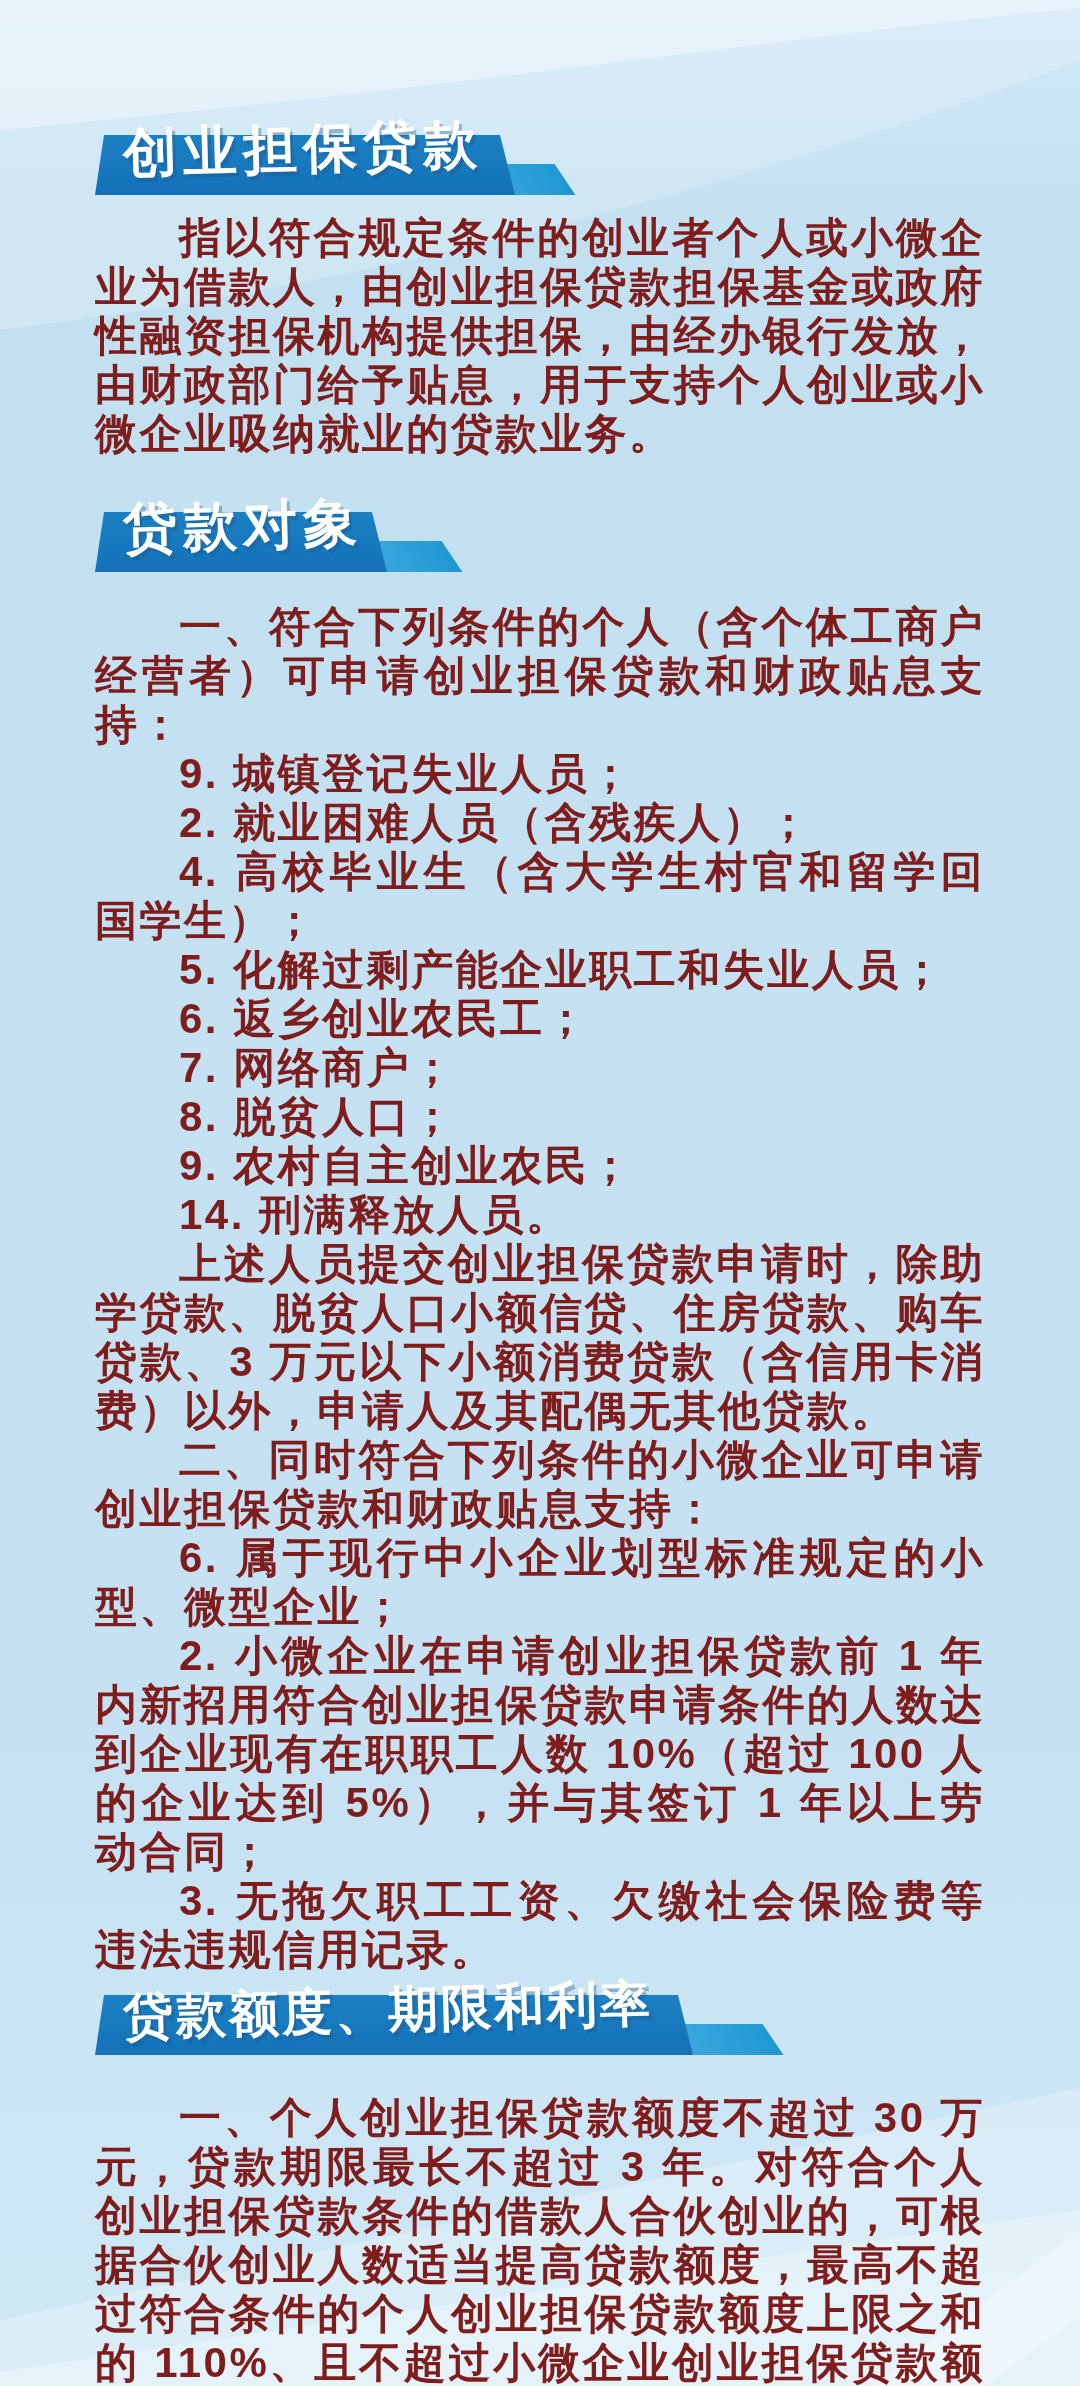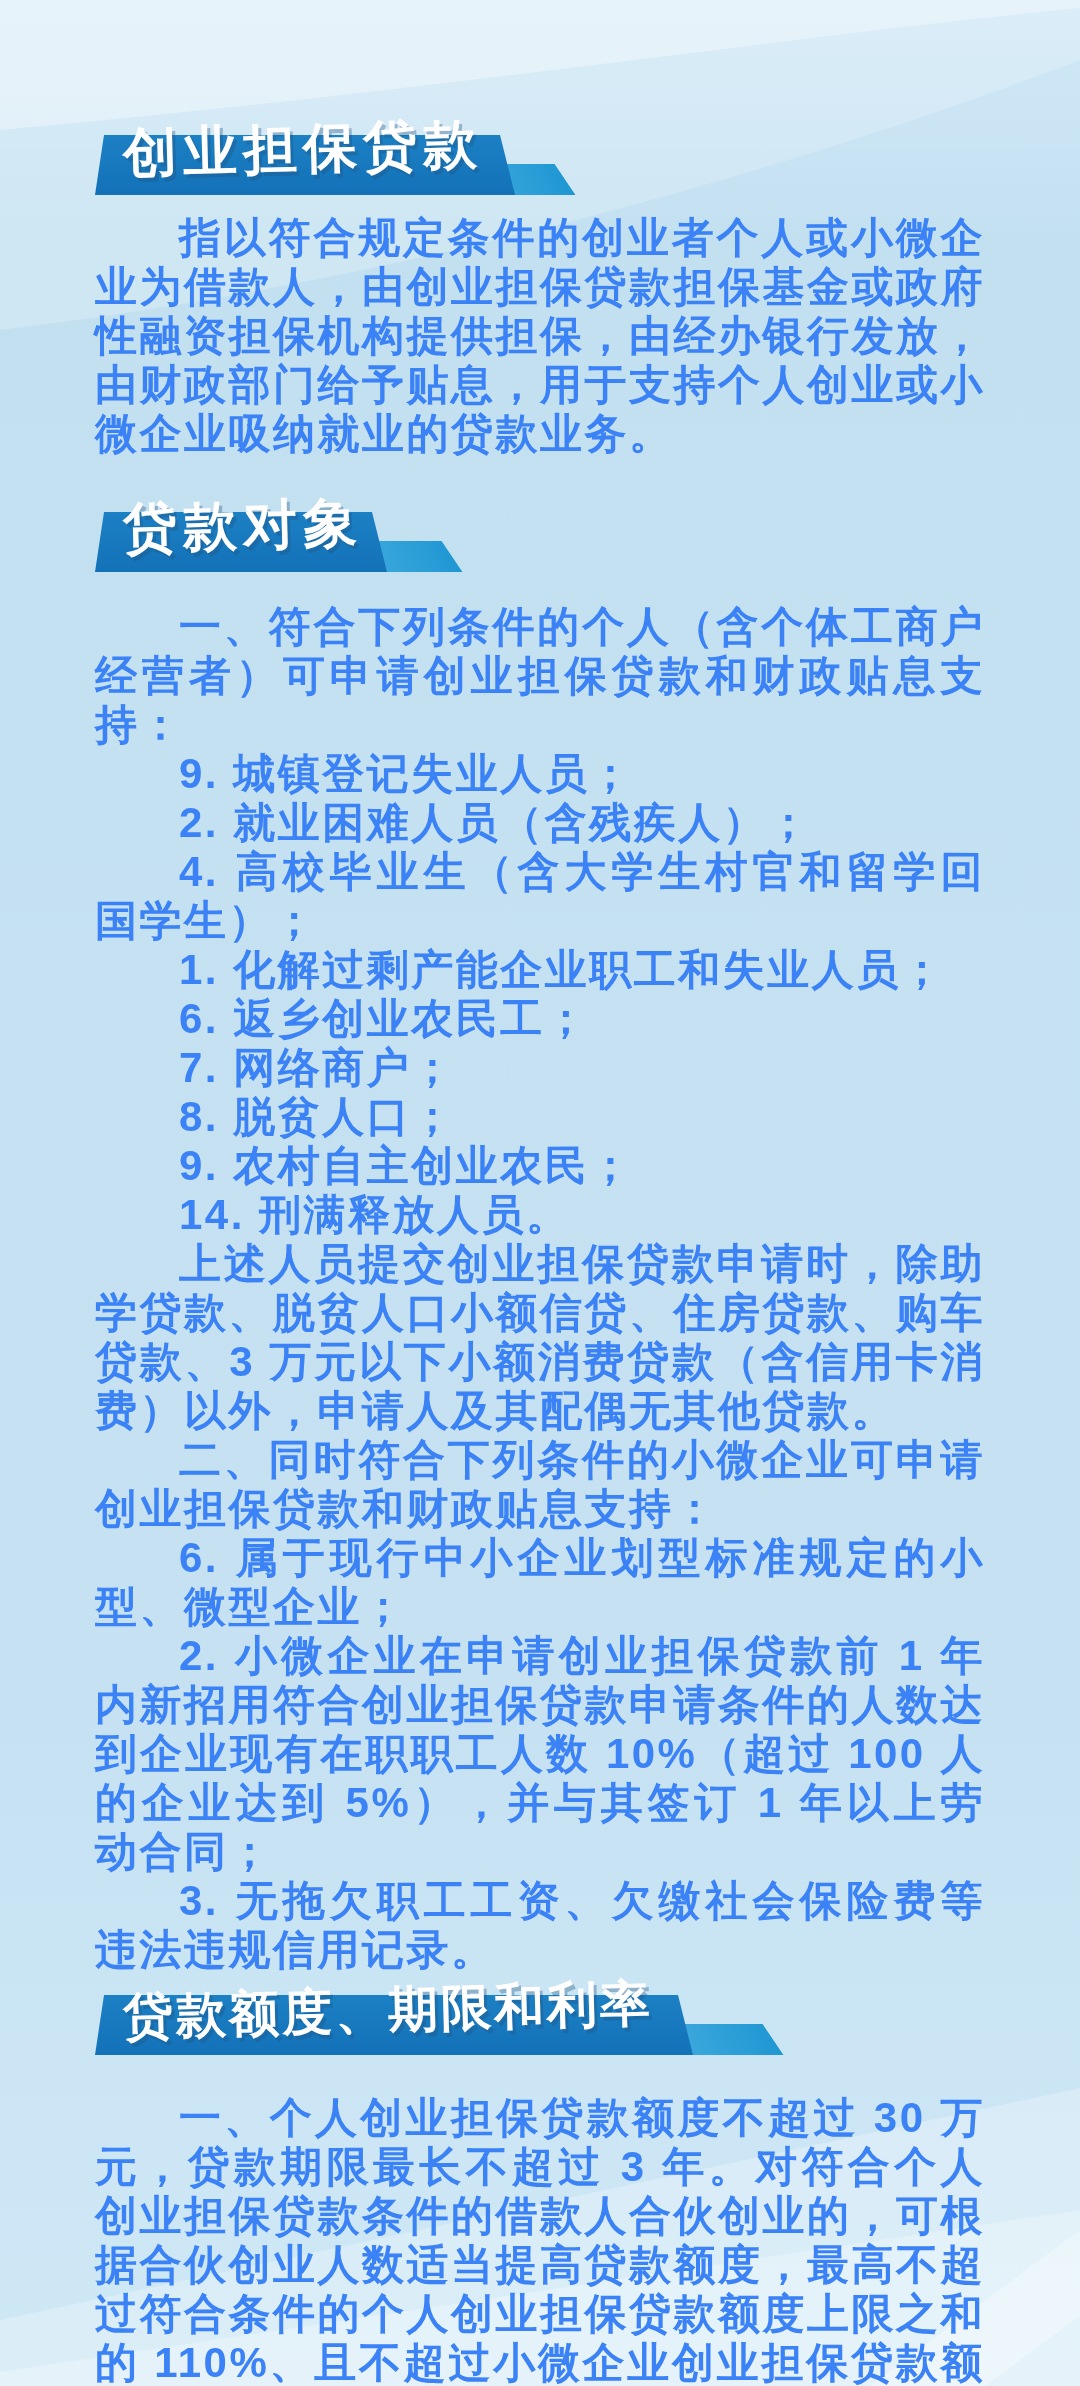--- a/index.html
+++ b/index.html
@@ -8,21 +8,21 @@
     font-family:"Liberation Sans","DejaVu Sans",sans-serif;
     background:linear-gradient(180deg,#d2e9f7 0%,#c3e0f1 10%,#c6e2f2 72%,#cfe8f6 100%);
     overflow:hidden;position:relative;
   }
   .decor{position:absolute;inset:0;width:1080px;height:2386px;z-index:0;}
   .content{position:relative;z-index:1;padding:0 95px;}
   
   .para{
     margin:0;
     font-size:42px;line-height:49px;letter-spacing:2.5px;
-    color:#3b82f6;font-weight:600;
+    color:#7f1d1d;font-weight:600;
     text-align:justify;text-indent:2em;
   }
   
   .banner{position:relative;height:60px;}
   .banner-rect{
     position:absolute;inset:0;z-index:1;
     background:linear-gradient(180deg,#1c80c4,#1371b8);
     clip-path:polygon(9px 0, calc(100% - 15px) 0, 100% 100%, 0 100%);
   }
   .banner-arrow{
@@ -68,21 +68,21 @@
 
   <div class="banner b2">
     <div class="banner-arrow"></div>
     <div class="banner-rect"></div>
     <span class="banner-title">贷款对象</span>
   </div>
   <p class="para">一、符合下列条件的个人（含个体工商户经营者）可申请创业担保贷款和财政贴息支持：</p>
   <p class="para">9. 城镇登记失业人员；</p>
   <p class="para">2. 就业困难人员（含残疾人）；</p>
   <p class="para">4. 高校毕业生（含大学生村官和留学回国学生）；</p>
-  <p class="para">1. 化解过剩产能企业职工和失业人员；</p>
+  <p class="para">5. 化解过剩产能企业职工和失业人员；</p>
   <p class="para">6. 返乡创业农民工；</p>
   <p class="para">7. 网络商户；</p>
   <p class="para">8. 脱贫人口；</p>
   <p class="para">9. 农村自主创业农民；</p>
   <p class="para">14. 刑满释放人员。</p>
   <p class="para">上述人员提交创业担保贷款申请时，除助学贷款、脱贫人口小额信贷、住房贷款、购车贷款、3 万元以下小额消费贷款（含信用卡消费）以外，申请人及其配偶无其他贷款。</p>
   <p class="para">二、同时符合下列条件的小微企业可申请创业担保贷款和财政贴息支持：</p>
   <p class="para">6. 属于现行中小企业划型标准规定的小型、微型企业；</p>
   <p class="para">2. 小微企业在申请创业担保贷款前 1 年内新招用符合创业担保贷款申请条件的人数达到企业现有在职职工人数 10%（超过 100 人的企业达到 5%），并与其签订 1 年以上劳动合同；</p>
   <p class="para">3. 无拖欠职工工资、欠缴社会保险费等违法违规信用记录。</p>

